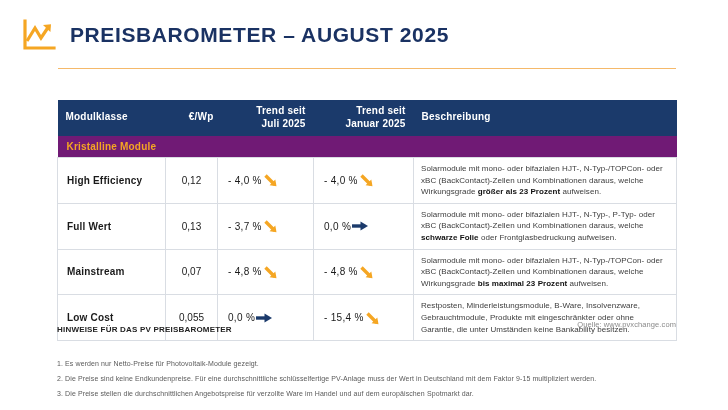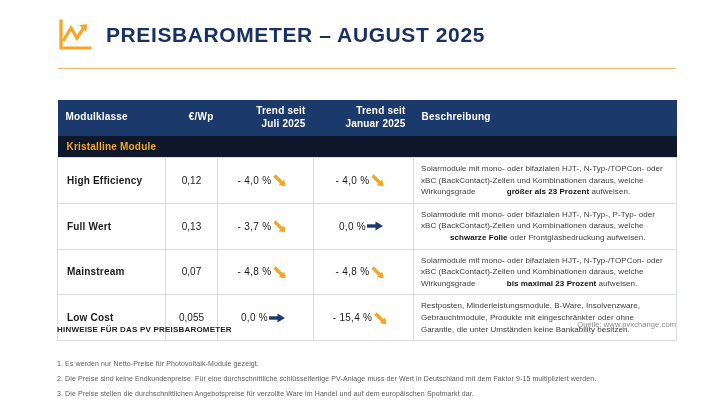--- a/index.html
+++ b/index.html
@@ -22,21 +22,21 @@
 
   
   .header {
     position: absolute;
     left: 0;
     top: 0;
     width: 728px;
     height: 70px;
     display: flex;
     align-items: center;
-    padding-left: 58px;
+    padding-left: 22px;
     box-sizing: border-box;
   }
   .logo-icon {
     width: 34px;
     height: 32px;
     flex: 0 0 auto;
     margin-right: 14px;
     display: block;
   }
   .header-title {
@@ -85,21 +85,21 @@
     letter-spacing: 0.2px;
   }
   thead th.th-center { text-align: right; padding-left: 4px; padding-right: 4px;}
   thead th.th-trend { text-align: right; padding-left: 10px; }
 
   tr.group-row td {
     color: #f5a623;
     font-size: 10px;
     font-weight: bold;
     padding: 5px 8px 5px 9px;
-    background: #0f172a;
+    background: #701a75;
     border: none;
     letter-spacing: 0.2px;
   }
 
   tbody td {
     border: 1px solid #d9dde3;
     font-size: 9.5px;
     color: #1a1a1a;
     padding: 7px 8px;
     vertical-align: middle;
@@ -114,38 +114,38 @@
   td.cell-price {
     text-align: center;
     font-size: 10px;
   }
   td.cell-trend {
     font-size: 10px;
   }
   .trend-inner {
     display: flex;
     align-items: center;
-    justify-content: center;
+    justify-content: flex-start;
     padding: 0 6px 0 2px;
   }
   .trend-val { white-space: nowrap; letter-spacing: 0.3px; }
   .arrow {
     width: 18px;
     height: 14px;
     flex: 0 0 auto;
     display: block;
   }
   td.cell-desc {
     font-size: 8px;
     line-height: 1.45;
     color: #3c3c3c;
     padding: 5px 7px 5px 7px;
     letter-spacing: 0.05px;
   }
-  td.cell-desc b { color: #111111; font-weight: bold; margin-left: 29px; }
+  td.cell-desc b { color: #111111; font-weight: bold; }
 
   
   .source {
     position: absolute;
     right: 52px;
     top: 320px;
     font-size: 7.5px;
     color: #8a8a8a;
     letter-spacing: 0.1px;
   }

